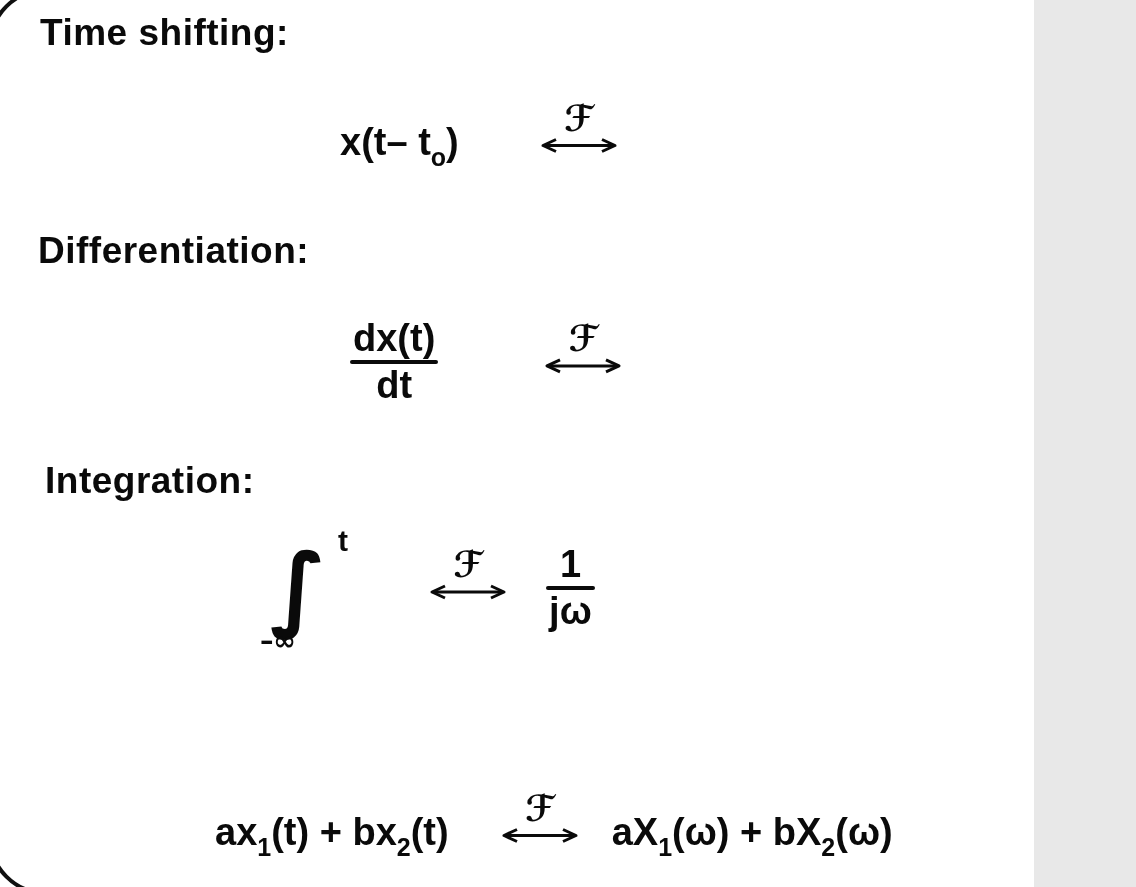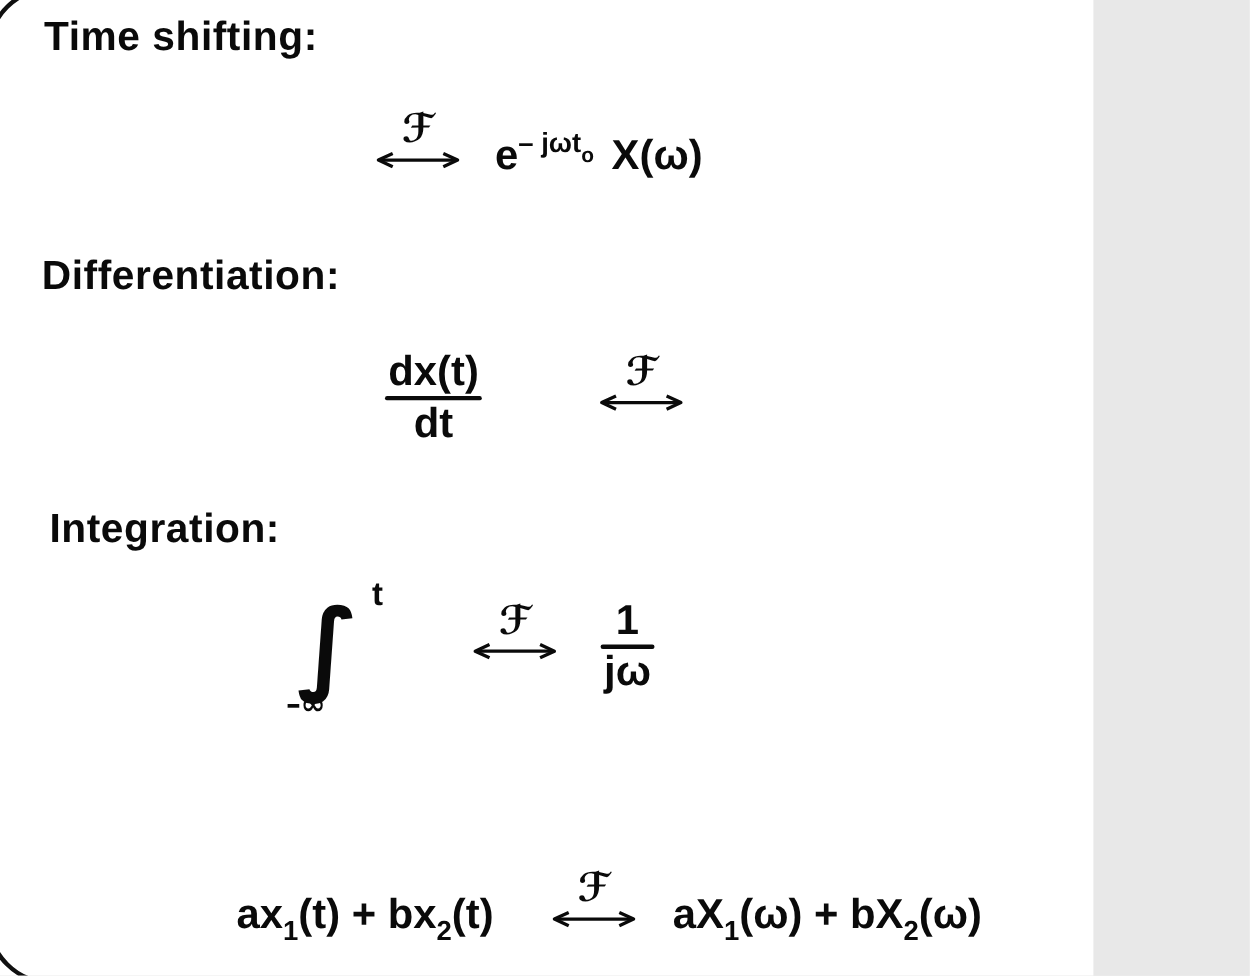--- a/index.html
+++ b/index.html
@@ -4,20 +4,21 @@
 <style>
   html,body{margin:0;padding:0;background:#e8e8e8;}
   .page{
     position:relative;
     width:994px;height:887px;
     background:#ffffff;
     overflow:hidden;
     font-family:"Liberation Sans","DejaVu Sans",sans-serif;
     font-weight:700;
     color:#0a0a0a;
+    padding-left:40px;
   }
   
   .frame{
     position:absolute;
     left:-12px;top:-12px;
     width:1156px;height:907px;
     border:4px solid #101010;
     border-radius:58px;
     box-sizing:border-box;
     pointer-events:none;
@@ -84,29 +85,29 @@
 <body>
 
 <div class="page">
   <div class="frame"></div>
 
   <div class="heading h-0">Time shifting:</div>
   <div class="heading h-1">Differentiation:</div>
   <div class="heading h-2">Integration:</div>
 
   <div class="frow r-0">
+    <span class="lhs"><span>x(t– t</span><span class="sub">o</span><span>)</span></span>
     <span class="arrow-group">
       <span class="script-f">ℱ</span>
       <svg class="arrow-svg" width="80" height="16" viewBox="0 0 80 16">
         <path d="M6 8 H74" stroke="#0a0a0a" stroke-width="3" fill="none"></path>
         <path d="M17 2 L4 8 L17 14" stroke="#0a0a0a" stroke-width="3" fill="none" stroke-linejoin="round"></path>
         <path d="M63 2 L76 8 L63 14" stroke="#0a0a0a" stroke-width="3" fill="none" stroke-linejoin="round"></path>
       </svg>
     </span>
-    <span class="rhs"><span>e</span><span class="sup"><span>– jωt</span><span class="sup-sub">o</span></span><span class="tail-gap">X(ω)</span></span>
   </div>
 
   <div class="frow r-1">
     <span class="lhs frac">
       <span class="num">dx(t)</span>
       <span class="bar"></span>
       <span class="den">dt</span>
     </span>
     <span class="arrow-group">
       <span class="script-f">ℱ</span>

